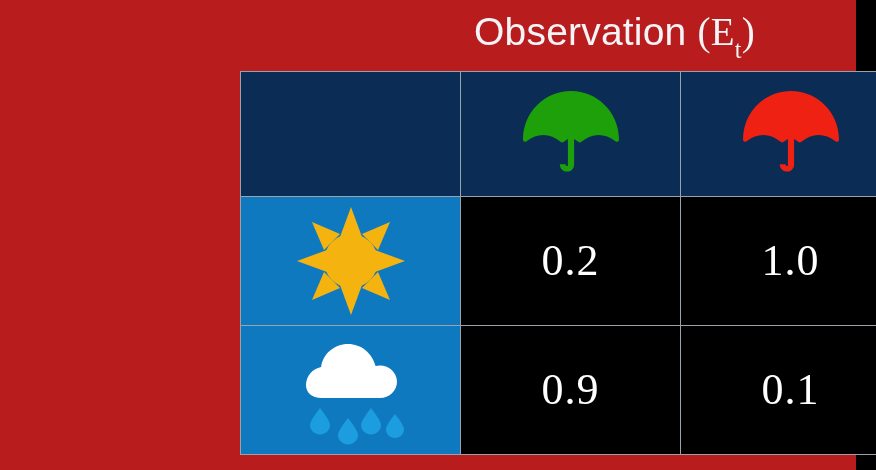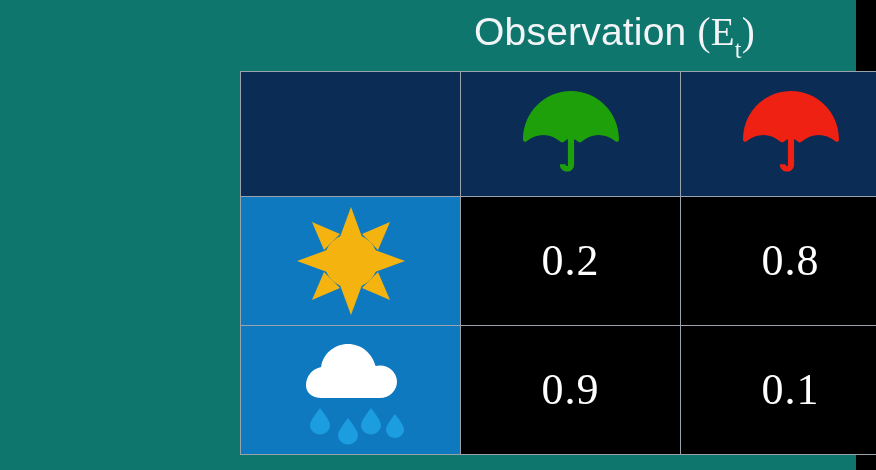--- a/index.html
+++ b/index.html
@@ -12,21 +12,21 @@
     height: 470px;
     overflow: hidden;
     font-family: "Liberation Sans", sans-serif;
     position: relative;
   }
 
   #stage {
     position: relative;
     width: 856px;
     height: 470px;
-    background: #0f766e;
+    background: #b91c1c;
   }
 
   
   .caption {
     position: absolute;
     color: #f2f4f7;
     font-family: "Liberation Sans", sans-serif;
     font-weight: 400;
     white-space: nowrap;
     letter-spacing: .2px;
@@ -155,21 +155,21 @@
                 <polygon points="97,17 85,45 69,29"></polygon>
                 <polygon points="19,95 31,67 47,83"></polygon>
               </g>
             </svg>
           </span>
         </td>
         <td class="col-obs cell-value">
           <span class="value-text">0.2</span>
         </td>
         <td class="col-obs cell-value">
-          <span class="value-text">0.8</span>
+          <span class="value-text">1.0</span>
         </td>
       </tr>
 
       <tr class="row-body-h">
         <td class="col-head cell-blue">
           <span class="icon-wrap">
             <svg width="120" height="112" viewBox="0 0 120 112" aria-hidden="true">
               <path fill="#ffffff" d="M31 64h58c9.4 0 17-7.3 17-16.3 0-9-7.6-16.3-17-16.3-1.5 0-3 .2-4.4.6C81.3 19.2 70.3 10 57 10c-13.9 0-25.3 10.1-26.9 23.1C21.6 34.8 15 42.2 15 51c0 7.2 5.1 13 16 13z"></path>
               <g fill="#1c9de0">
                 <path d="M29 74c0 0-10 12.3-10 17.1 0 5.3 4.5 9.4 10 9.4s10-4.1 10-9.4C39 86.3 29 74 29 74z"></path>

